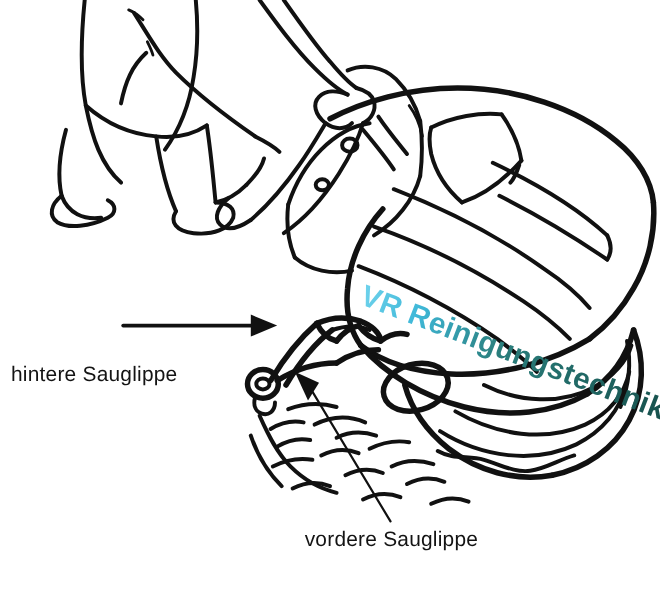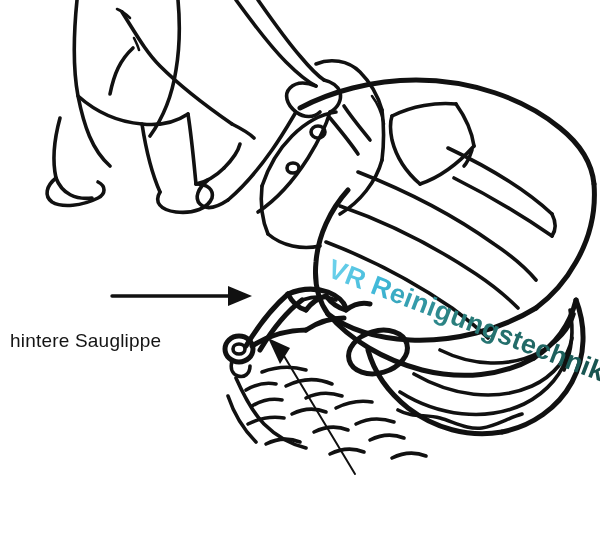--- a/index.html
+++ b/index.html
@@ -237,14 +237,15 @@
 
     <g>
       <line class="stroke" x1="355" y1="474" x2="284" y2="356" stroke="#111111" stroke-width="2"></line>
       <polygon class="filled" points="268,338 290,348 280,364"></polygon>
     </g>
 
   </svg>
 
   <div class="label" id="label-rear">hintere Sauglippe</div>
 
+  <div class="label" id="label-front">vordere Sauglippe</div>
 
 </div>
 
 </body></html>

